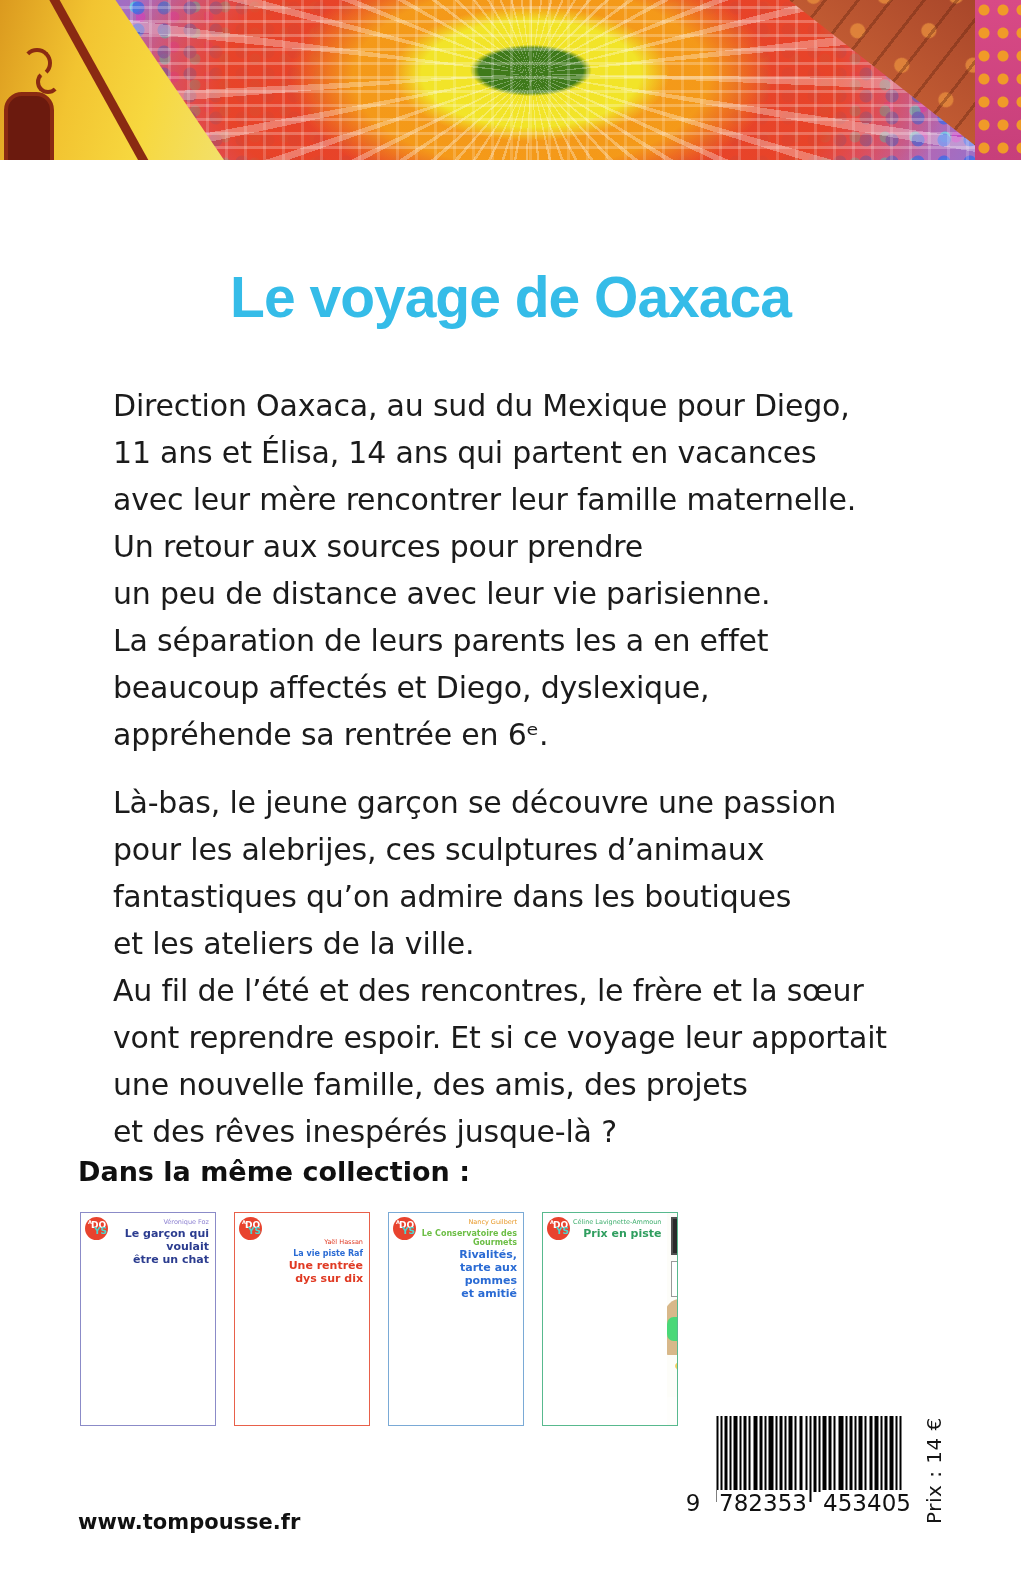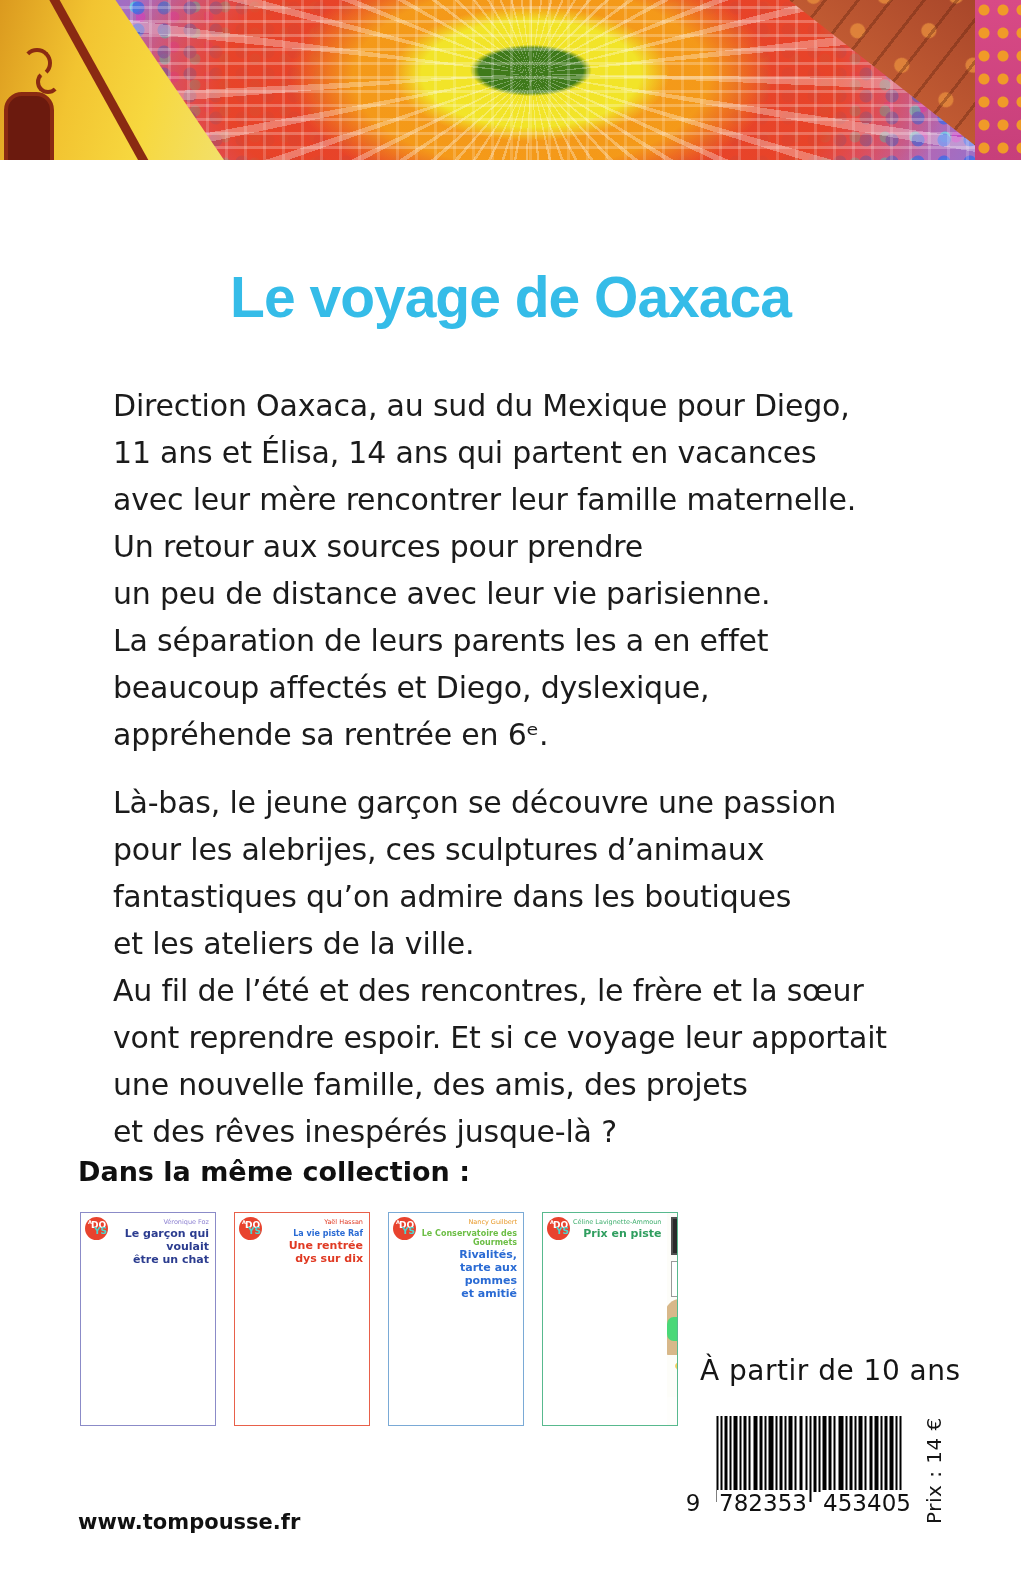--- a/index.html
+++ b/index.html
@@ -60,21 +60,21 @@
   .cover.c4{left:542px;border-color:#58b98e;}
   .cover-head{position:relative;padding:5px 6px 3px 30px;}
   .badge{position:absolute;left:4px;top:4px;width:23px;height:23px;border-radius:50%;background:#e8432e;}
   .badge .ba{position:absolute;left:3px;top:2px;font-size:5px;color:#fff;font-weight:700;}
   .badge .bdo{position:absolute;left:6px;top:3px;font-size:9px;color:#fff;font-weight:700;letter-spacing:0;}
   .badge .bys{position:absolute;left:9px;top:9px;font-size:9px;color:#4ad8d0;font-weight:700;}
   .cover-author{font-size:6.5px;text-align:right;min-height:8px;}
   .cover-series{font-size:8px;font-weight:700;text-align:right;margin-top:3px;}
   .cover-title{font-size:11px;font-weight:700;text-align:right;line-height:1.18;white-space:pre-line;margin-top:2px;}
   .c1 .cover-author{color:#8b7fd0;} .c1 .cover-title{color:#2b3c8f;}
-  .c2 .cover-author{color:#e03a23;} .c2 .cover-series{color:#2a6bd4;} .c2 .cover-title{color:#e03a23;}
+  .c2 .cover-author{color:#e03a23;margin-top:20px;} .c2 .cover-series{color:#2a6bd4;} .c2 .cover-title{color:#e03a23;}
   .c3 .cover-author{color:#e89a2a;} .c3 .cover-series{color:#6cbe45;} .c3 .cover-title{color:#2a6bd4;}
   .c4 .cover-author{color:#3fae6e;text-align:right;} .c4 .cover-title{color:#2f9e5f;}
   .cover-art{position:relative;flex:1;overflow:hidden;}
   .art1{background:#b6aade;} 
   .art2{background:#d6ecea;}
   .art3{background:linear-gradient(180deg,#bfe0f2,#eef8fd 60%,#e8e4d0);}
   .art4{background:#fdfdf9;}
   .wm{position:absolute;left:50%;bottom:2px;transform:translateX(-50%);width:48px;height:26px;
       background:rgba(255,255,255,.5);border-radius:50%;}
 
@@ -268,21 +268,20 @@
       <i class="s" style="left:76px;top:42px;width:14px;height:12px;background:#f0cfa8;border-radius:50%;"></i>
       <i class="s" style="left:84px;top:50px;width:26px;height:3px;background:#6b4a2a;transform:rotate(18deg);"></i>
       <i class="s" style="left:68px;top:52px;width:28px;height:30px;background:#e05a3a;border-radius:20%;"></i>
       <i class="s" style="left:70px;top:80px;width:12px;height:42px;background:#3a6ab8;"></i>
       <i class="s" style="left:84px;top:80px;width:12px;height:36px;background:#3a6ab8;transform:rotate(-20deg);"></i>
       <i class="s" style="left:8px;top:146px;width:34px;height:14px;background:#f0d05f;border-radius:50%;"></i>
       <i class="s wm"></i>
     </div>
   </div>
 
-  <div class="age">À partir de 10 ans</div>
 
   <div class="barcode">
     <svg width="212" height="86" viewBox="0 0 185 86">
       <g fill="#000">
         <rect x="0" y="0" width="2" height="86"></rect>
           <rect x="4" y="0" width="2" height="86"></rect>
         <rect x="8" y="0" width="3" height="76"></rect>
           <rect x="13" y="0" width="2" height="76"></rect>
         <rect x="17" y="0" width="4" height="76"></rect>
           <rect x="23" y="0" width="2" height="76"></rect>

